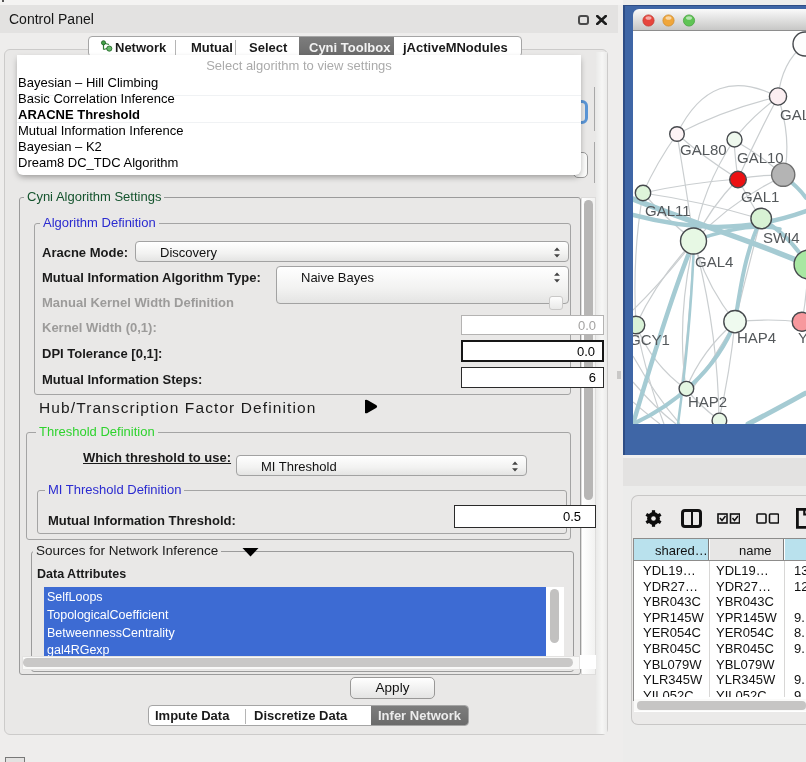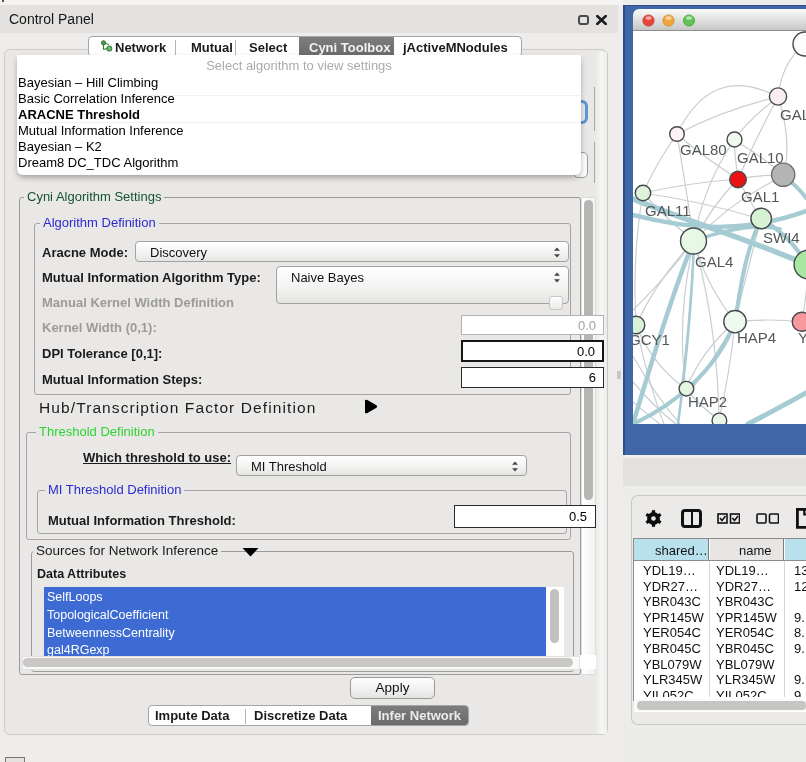--- a/index.html
+++ b/index.html
@@ -4,21 +4,21 @@
 <style>
   * { margin:0; padding:0; box-sizing:border-box; }
   html,body { width:806px; height:762px; overflow:hidden; }
   body { font-family:"Liberation Sans", sans-serif; background:#ededec; position:relative; }
   .abs { position:absolute; }
   .b { font-weight:bold; }
   .gbox { position:absolute; border:1px solid #9b9b9b; border-radius:3px; }
   .gtitle { position:absolute; background:#e9e8e7; padding:0 3px; font-size:13px; line-height:14px; }
   .combo { position:absolute; border:1px solid #a2a2a2; border-radius:4px;
            background:linear-gradient(#ffffff, #f2f2f1 60%, #e4e4e3); font-size:13px; color:#111; }
-  .combo .ct { position:absolute; left:14px; top:3px; }
+  .combo .ct { position:absolute; left:24px; top:3px; }
   .spin { position:absolute; right:7px; top:4px; width:8px; }
   .tfield { position:absolute; background:#fff; font-size:13px; text-align:right;margin-left:35px; }
   .lbl { position:absolute; font-size:13px; color:#1a1a1a; white-space:nowrap; }
   .rowtxt { position:absolute; font-size:13px; color:#111; white-space:nowrap; }
 </style>
 </head>
 <body>
 
 <div class="abs" style="left:0; top:0; width:623px; height:762px; background:#eeedec;"></div>
 <div class="abs" style="left:0; top:0; width:623px; height:5px; background:#f4f3f2;"></div>
@@ -113,21 +113,21 @@
 <div class="combo" style="left:236px; top:455px; width:291px; height:21px;">
   <span class="ct">MI Threshold</span>
   <svg class="spin" width="9" height="13" viewBox="0 0 9 13">
       <path d="M1.2 4.5 L4.5 0.8 L7.8 4.5 Z M1.2 8.5 L4.5 12.2 L7.8 8.5 Z" fill="#444"></path>
     </svg>
 </div>
 
 <div class="gbox" style="left:37px; top:490px; width:530px; height:44px; border-color:#a4a4a4;"></div>
 <div class="gtitle" style="left:45px; top:483px; color:#2b2bd0;">MI Threshold Definition</div>
 <div class="lbl b" style="left:48px; top:513px;">Mutual Information Threshold:</div>
-<div class="tfield" style="left:419px; top:505px; width:142px; height:23px; border:1.5px solid #2a2a2a; color:#000; padding:3px 8px 0 0;">0.5</div>
+<div class="tfield" style="left:419px; top:505px; width:142px; height:23px; border:1.5px solid #2a2a2a; color:#000; padding:3px 14px 0 0;">0.5</div>
 
 <div class="gbox" style="left:31px; top:551px; width:543px; height:121px;"></div>
 <div class="gtitle" style="left:33px; top:544px; color:#1a1a1a; font-size:13.5px;">Sources for Network Inference</div>
 <svg class="abs" style="left:241px; top:547px;" width="19" height="10" viewBox="0 0 19 10">
     <path d="M1.5 1 L17.5 1 L9.5 9.5 Z" fill="#000"></path>
   </svg>
 <div class="lbl b" style="left:37px; top:567px; font-size:12.5px;">Data Attributes</div>
 
 <div class="abs" style="left:44px; top:587px; width:520px; height:72px; background:#fff;"></div>
 <div class="abs" style="left:44px; top:587px; width:502px; height:71px; background:#3d6bd3;"></div>

